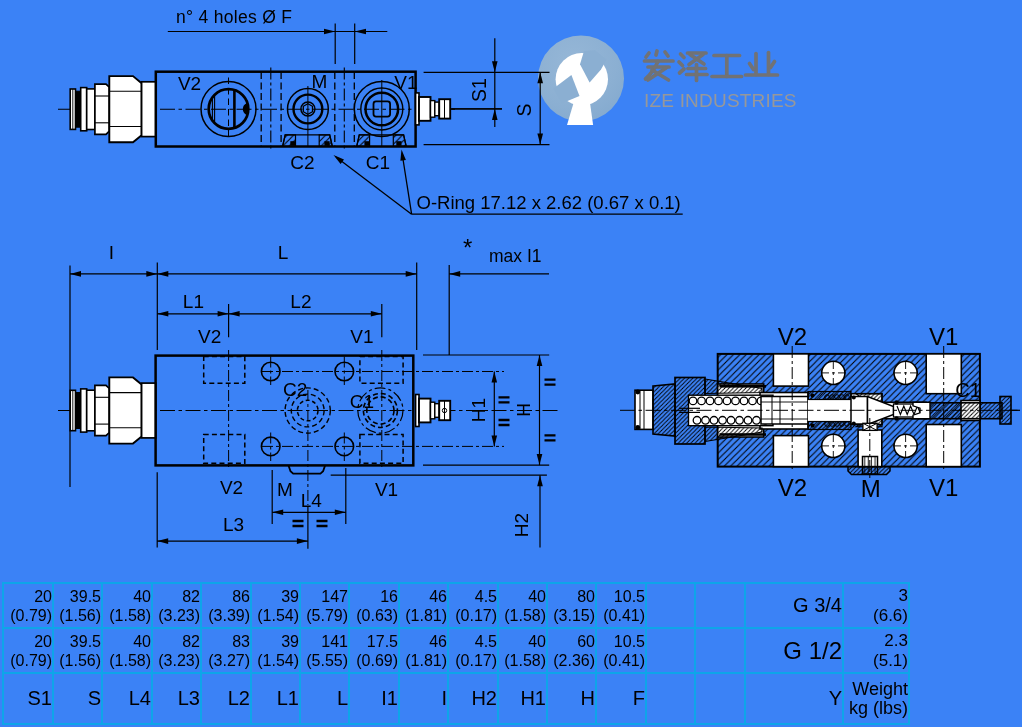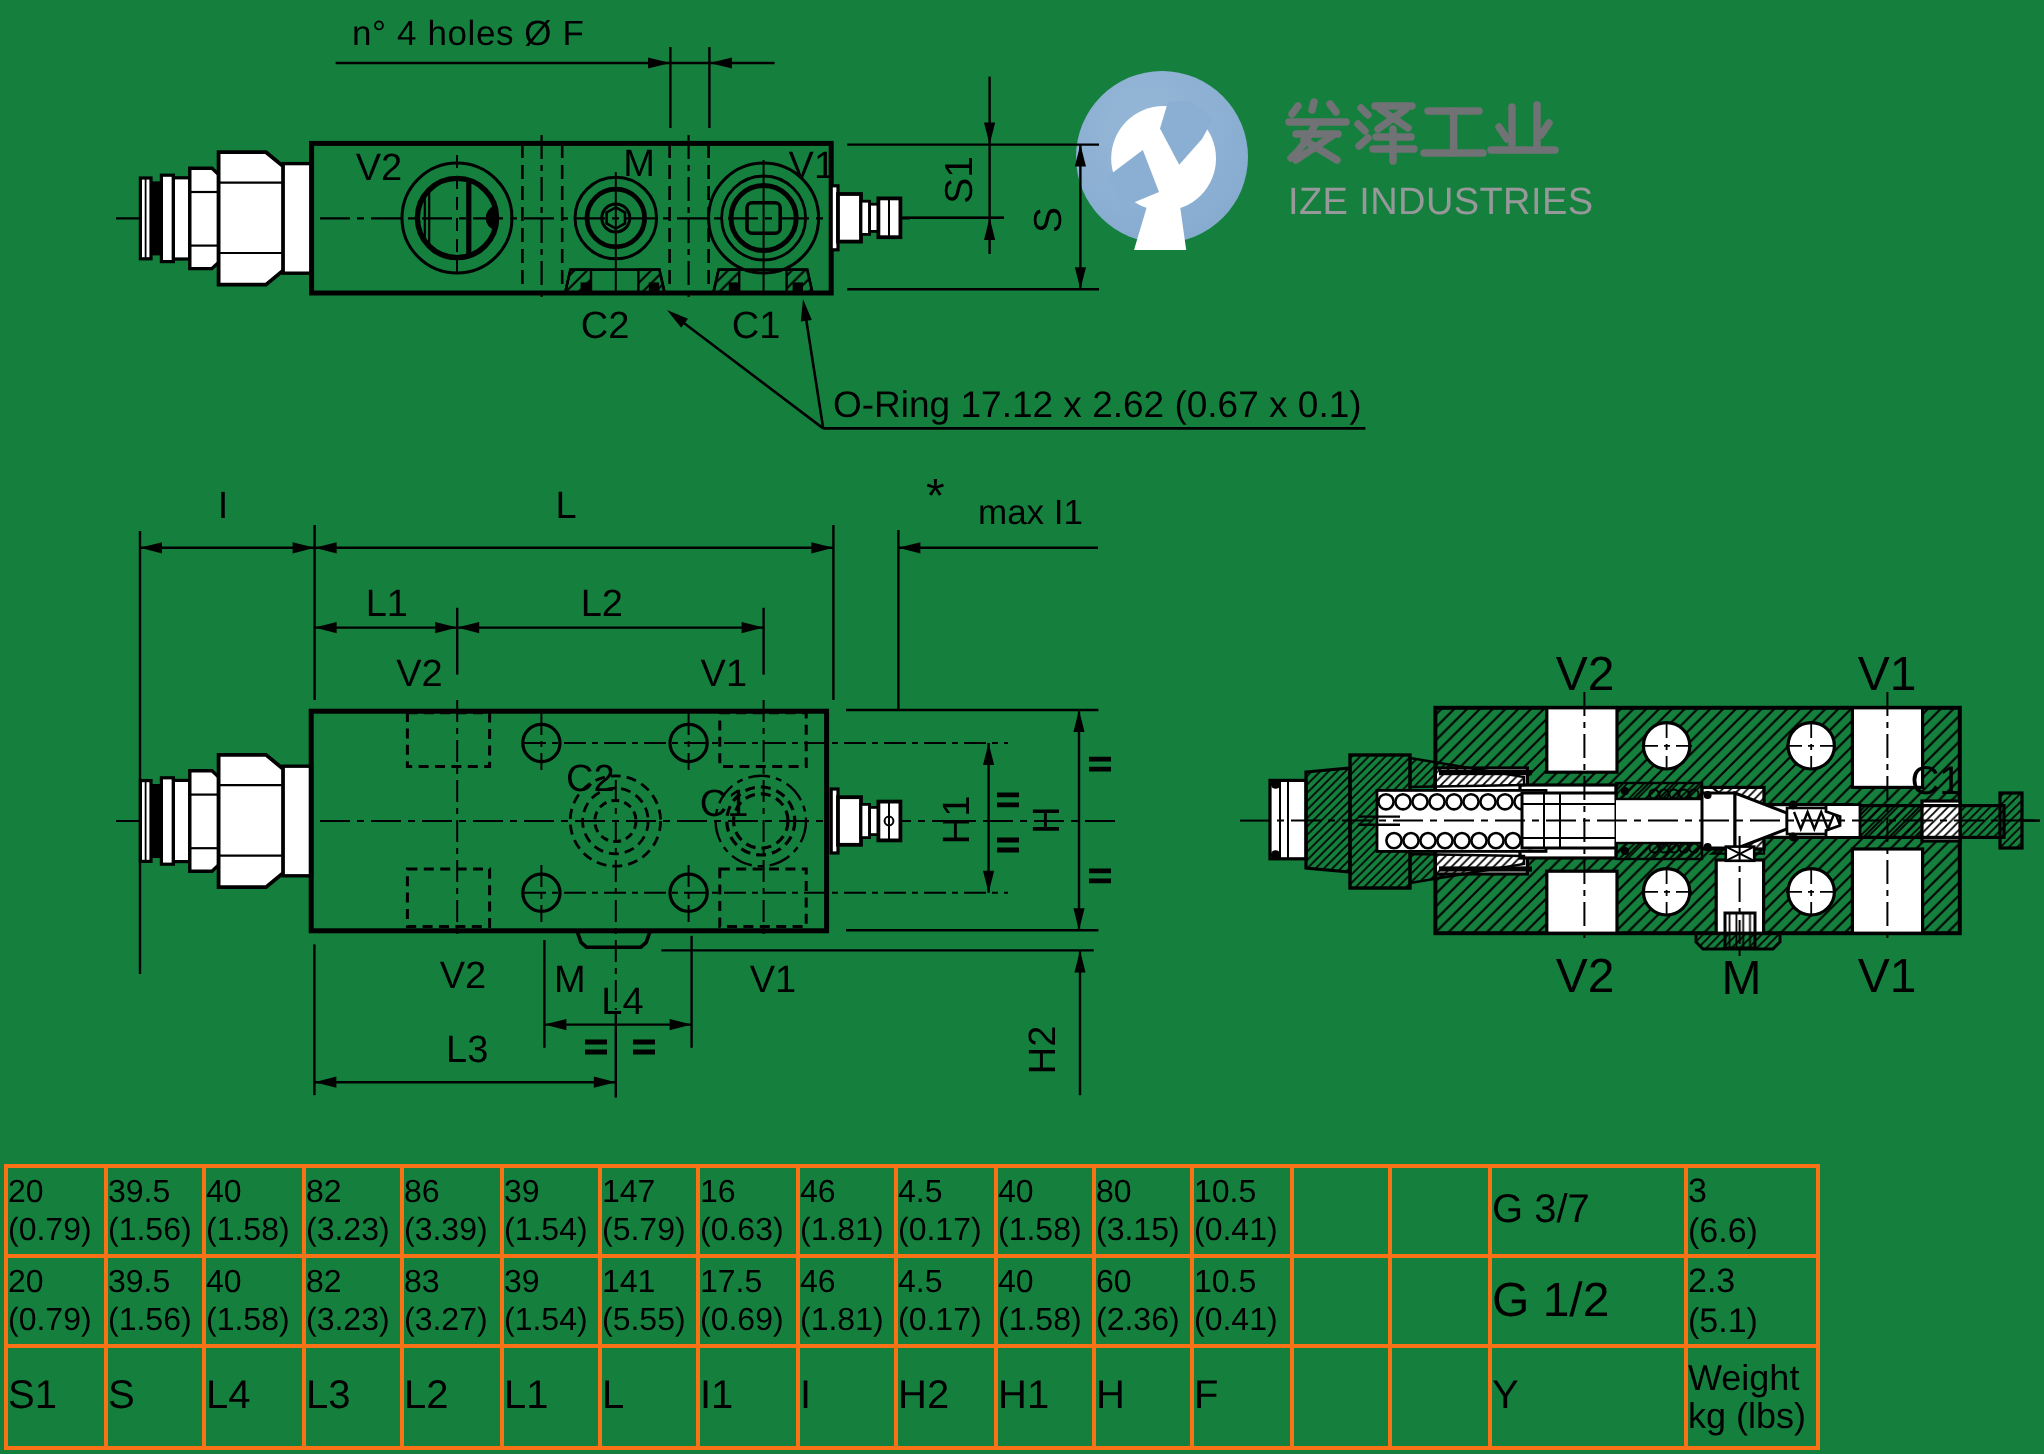--- a/index.html
+++ b/index.html
@@ -1,18 +1,18 @@
 <!DOCTYPE html>
 <html><head><meta charset="utf-8">
 <style>
 html,body{margin:0;padding:0;background:#fff;font-family:"Liberation Sans",sans-serif;}
-#wrap{position:relative;width:1022px;height:727px;overflow:hidden;background:#15803d;}
+#wrap{position:relative;width:1022px;height:727px;overflow:hidden;background:#3b82f6;}
 svg{position:absolute;top:0;left:0;}
 #tbl{position:absolute;left:2px;top:582px;border-collapse:collapse;table-layout:fixed;}
-#tbl td{border:2px solid #f97316;text-align:left;vertical-align:middle;padding:0;font-size:16px;line-height:19px;color:#000;}
+#tbl td{border:2px solid #0ea5e9;text-align:right;vertical-align:middle;padding:0;font-size:16px;line-height:19px;color:#000;}
 #tbl tr.hd td{font-size:20px;}
 #tbl td.wt{font-size:17px;line-height:20px;}
 </style></head>
 <body>
 <div id="wrap">
 <svg width="1022" height="727" viewBox="0 0 1022 727">
 <defs>
 <pattern id="h1" width="6.4" height="6.4" patternUnits="userSpaceOnUse">
           <path d="M-1,1 L1,-1 M0,6.4 L6.4,0 M5.4,7.4 L7.4,5.4" stroke="#000" stroke-width="1.05" fill="none"></path>
         </pattern>
@@ -442,21 +442,21 @@
           <td>39<br>(1.54)</td>
           <td>147<br>(5.79)</td>
           <td>16<br>(0.63)</td>
           <td>46<br>(1.81)</td>
           <td>4.5<br>(0.17)</td>
           <td>40<br>(1.58)</td>
           <td>80<br>(3.15)</td>
           <td>10.5<br>(0.41)</td>
           <td></td>
           <td></td>
-          <td style="font-size:20px">G 3/7</td>
+          <td style="font-size:20px">G 3/4</td>
           <td class="wt">3<br>(6.6)</td>
 </tr>
 <tr style="height:45px">
 <td>20<br>(0.79)</td>
           <td>39.5<br>(1.56)</td>
           <td>40<br>(1.58)</td>
           <td>82<br>(3.23)</td>
           <td>83<br>(3.27)</td>
           <td>39<br>(1.54)</td>
           <td>141<br>(5.55)</td>

